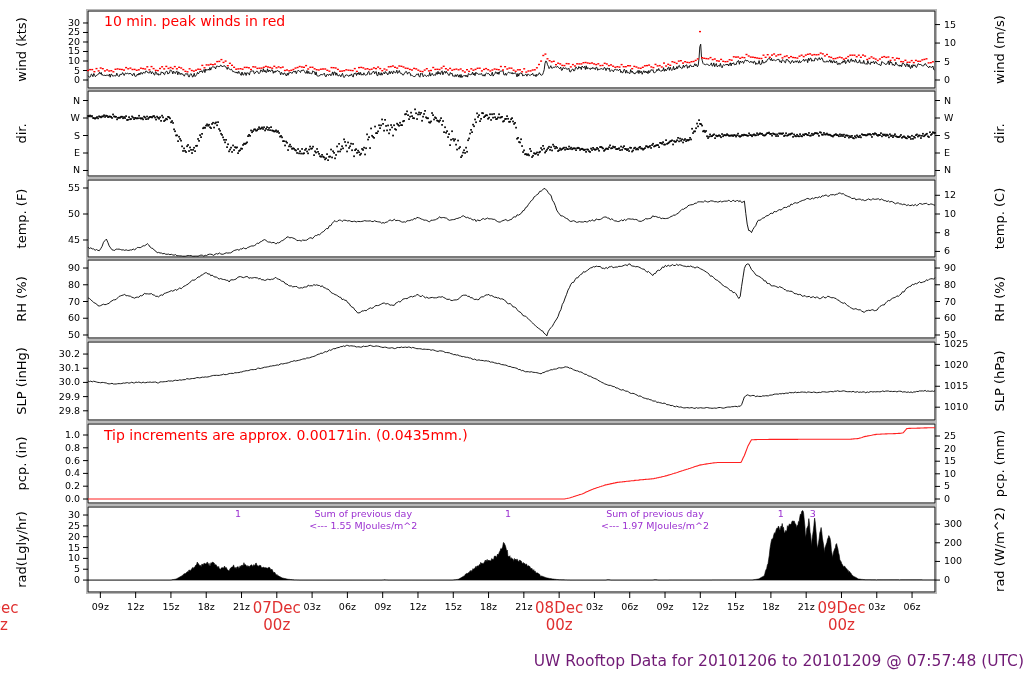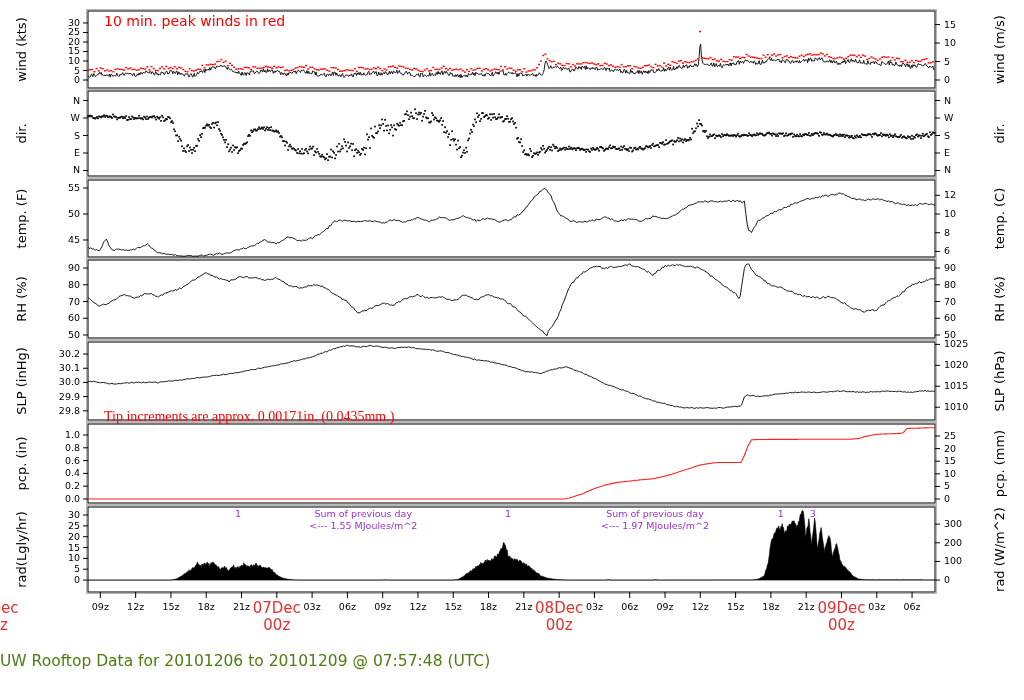--- a/index.html
+++ b/index.html
@@ -1,22 +1,22 @@
 <!DOCTYPE html>
 <html><head>
 <meta charset="utf-8">
 <style>
   html,body{margin:0;padding:0;background:#fff;}
   #screen{position:relative;width:1024px;height:700px;background:#ffffff;overflow:hidden;
           font-family:"DejaVu Sans","Liberation Sans",sans-serif;}
   #meteogram{position:absolute;left:0;top:0;}
   .note{position:absolute;font-size:14px;white-space:nowrap;}
   .note-red{color:#ff0000;}
-  #main-title{position:absolute;left:0;top:652px;width:1024px;text-align:left;
-              font-size:15.5px;color:#4d7c0f;}
+  #main-title{position:absolute;left:0;top:652px;width:1024px;text-align:right;
+              font-size:15.5px;color:#701a75;}
 </style>
 </head>
 <body>
 <div id="screen">
 
 <svg id="meteogram" width="1024" height="700" viewBox="0 0 1024 700">
       <g>
         <rect x="86.5" y="9.5" width="850" height="80" fill="none" stroke="#b8b8b8" stroke-width="1"></rect>
         <rect x="88" y="11" width="847" height="77" fill="#ffffff" stroke="#222222" stroke-width="1.2"></rect>
         <g>
@@ -1546,17 +1546,17 @@
         <text x="559.14375" y="613" text-anchor="middle" font-size="15" fill="#e03030">08Dec</text>
         <text x="559.14375" y="630" text-anchor="middle" font-size="15" fill="#e03030">00z</text>
         <line x1="841.4770833333333" y1="592" x2="841.4770833333333" y2="598" stroke="#000" stroke-width="1"></line>
         <text x="841.4770833333333" y="613" text-anchor="middle" font-size="15" fill="#e03030">09Dec</text>
         <text x="841.4770833333333" y="630" text-anchor="middle" font-size="15" fill="#e03030">00z</text>
       </g>
     </svg>
 
 <div class="note note-red" style="left:104px;top:13px;">10 min. peak winds in red</div>
 
-<div class="note note-red" style="left:104px;top:409px;font-family:Liberation Serif, serif;">Tip increments are approx. 0.00171in. (0.0435mm.)</div>
+<div class="note note-red" style="left:104px;top:427px;">Tip increments are approx. 0.00171in. (0.0435mm.)</div>
 
 <div id="main-title">UW Rooftop Data for 20101206  to  20101209 @ 07:57:48  (UTC)</div>
 
 </div>
 
 </body></html>

